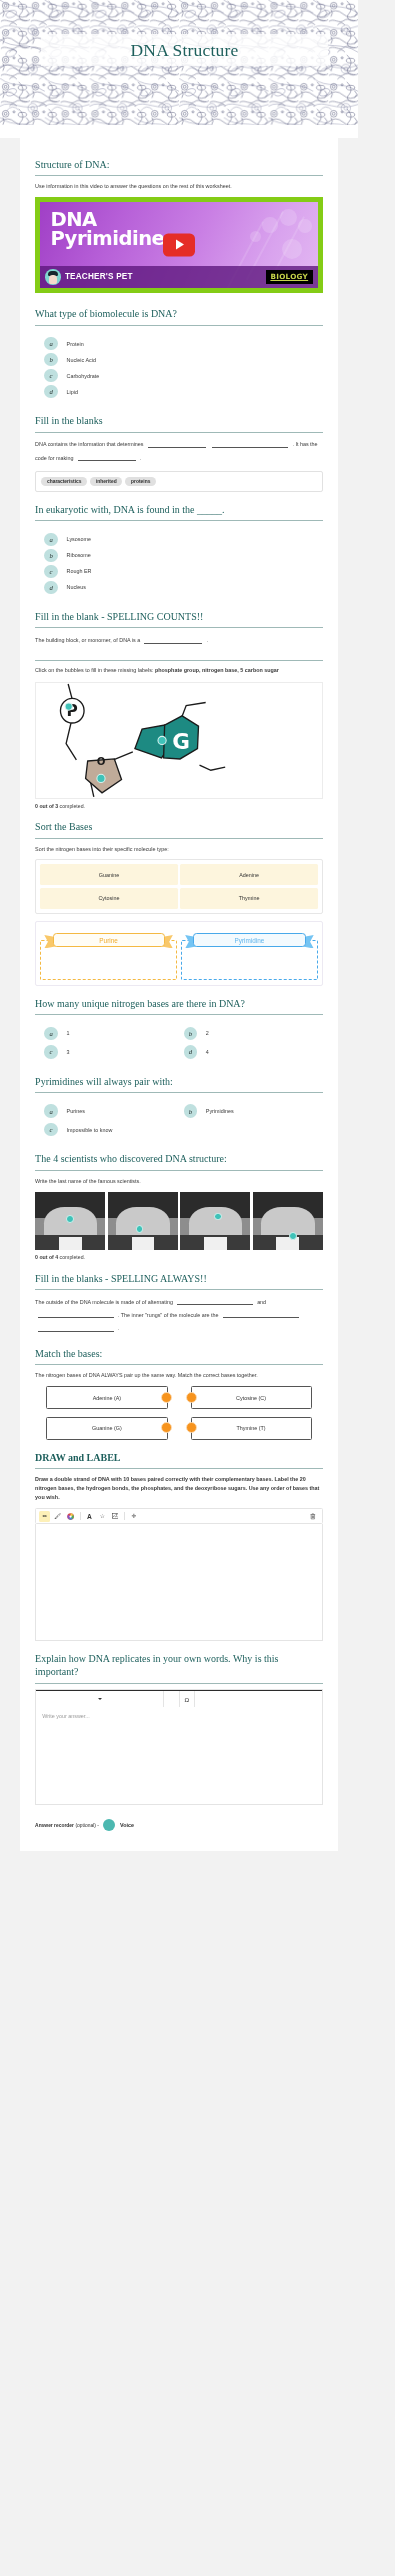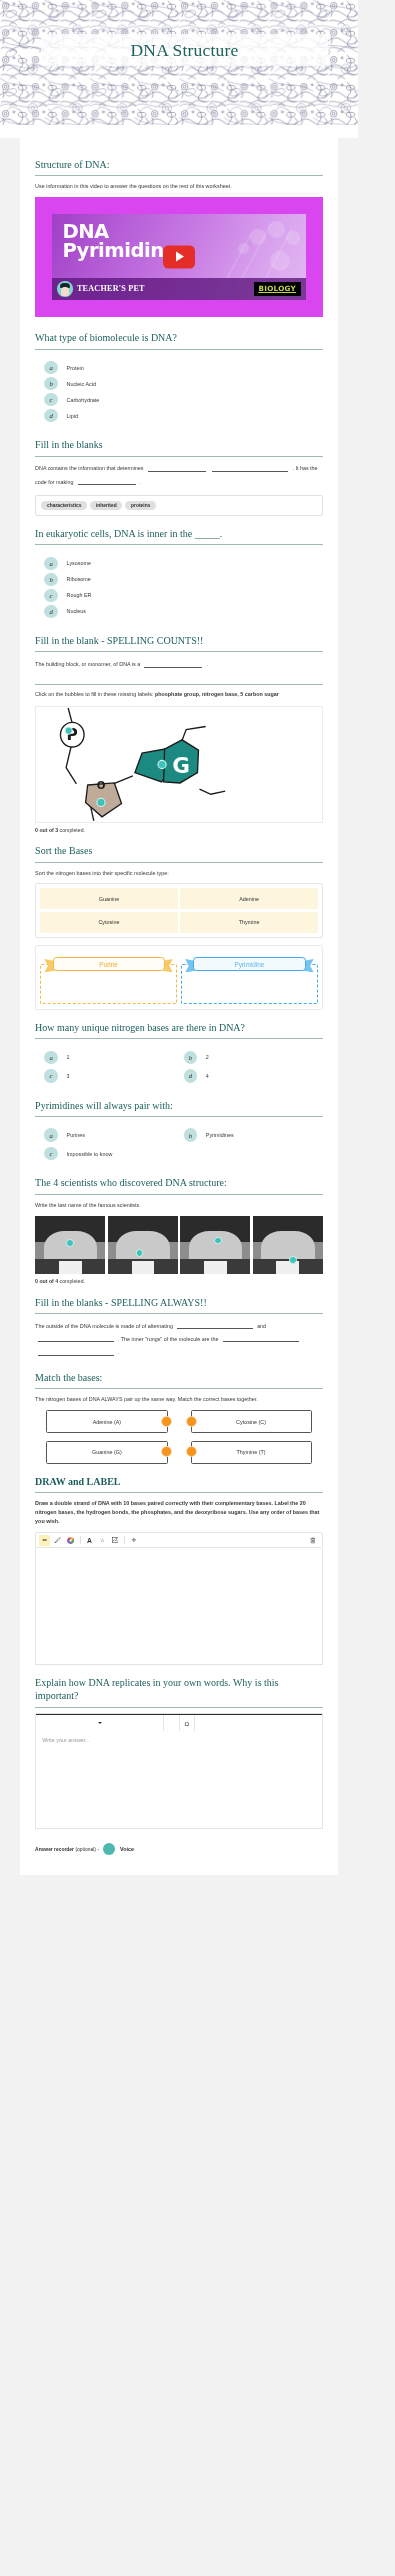--- a/index.html
+++ b/index.html
@@ -62,22 +62,22 @@
     font-size: 5.4px;
     line-height: 1.65;
     color: #3a3a3a;
   }
   .q-text.bold { font-weight: bold; }
   .q-text b { font-weight: bold; }
 
   
   .video-wrap {
     margin: 6.2px 0 3.1px 0;
-    padding: 17px;
-    background: #d946ef;
+    padding: 5px;
+    background: #84cc16;
     position: relative;
   }
   .video {
     position: relative;
     height: 86px;
     background: linear-gradient(115deg,#a03fc6 0%,#b760d8 28%,#c97fe4 55%,#d9a3ee 80%,#e3b8f2 100%);
     overflow: hidden;
   }
   .vdot { position: absolute; border-radius: 50%; background: rgba(255,255,255,.17); }
   .vstreak { position: absolute; background: rgba(255,255,255,.13); transform: rotate(28deg); }
@@ -98,21 +98,21 @@
   }
   .vavatar::before {
     content:''; position:absolute; left:3.1px; top:1.5px; width:9.3px; height:5.7px;
     background:#17262e; border-radius:4.6px 4.6px 1.5px 1.5px;
   }
   .vavatar::after {
     content:''; position:absolute; left:4.1px; top:6.2px; width:7.2px; height:8.2px;
     background:#f4d9cc; border-radius:3.6px 3.6px 2.6px 2.6px;
   }
   .vbrand {
-    font-family: Liberation Serif, serif;
+    font-family: Liberation Sans, sans-serif;
     font-weight: bold; font-size: 8.2px; color: #fff;
     margin-left: 4.1px; letter-spacing: 0.2px;
   }
   .vbio {
     margin-left: auto; background: #000; color: #c6d44a;
     font-family: "DejaVu Sans", sans-serif; font-weight: bold;
     font-size: 7.2px; padding: 2.6px 4.6px; letter-spacing: 0.3px; text-decoration: underline;
   }
   .play-btn {
     position: absolute; left: 50%; top: 50%;
@@ -414,21 +414,21 @@
         <span>.</span>
       </div>
       <div class="wordbank">
         <span class="chip">characteristics</span>
         <span class="chip">inherited</span>
         <span class="chip">proteins</span>
       </div>
     </div>
 
     <div class="q-block">
-      <h2 class="q-title">In eukaryotic cells, DNA is inner in the _____.</h2>
+      <h2 class="q-title">In eukaryotic with, DNA is found in the _____.</h2>
       <div class="rule"></div>
       <div class="mc-list">
         <div class="mc-opt">
           <div class="bubble">a</div>
           <div class="mc-label">Lysosome</div>
         </div>
         <div class="mc-opt">
           <div class="bubble">b</div>
           <div class="mc-label">Ribosome</div>
         </div>

